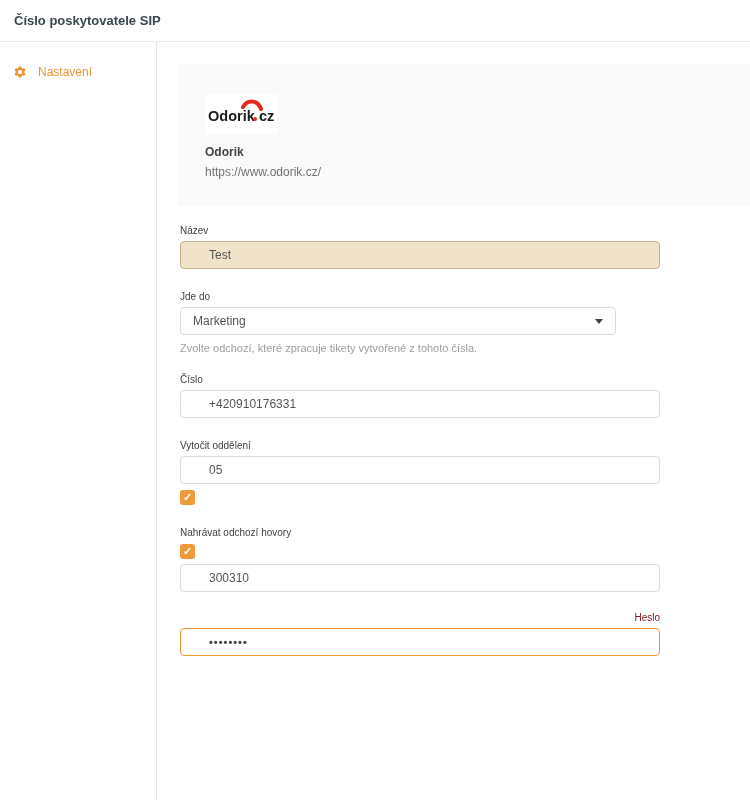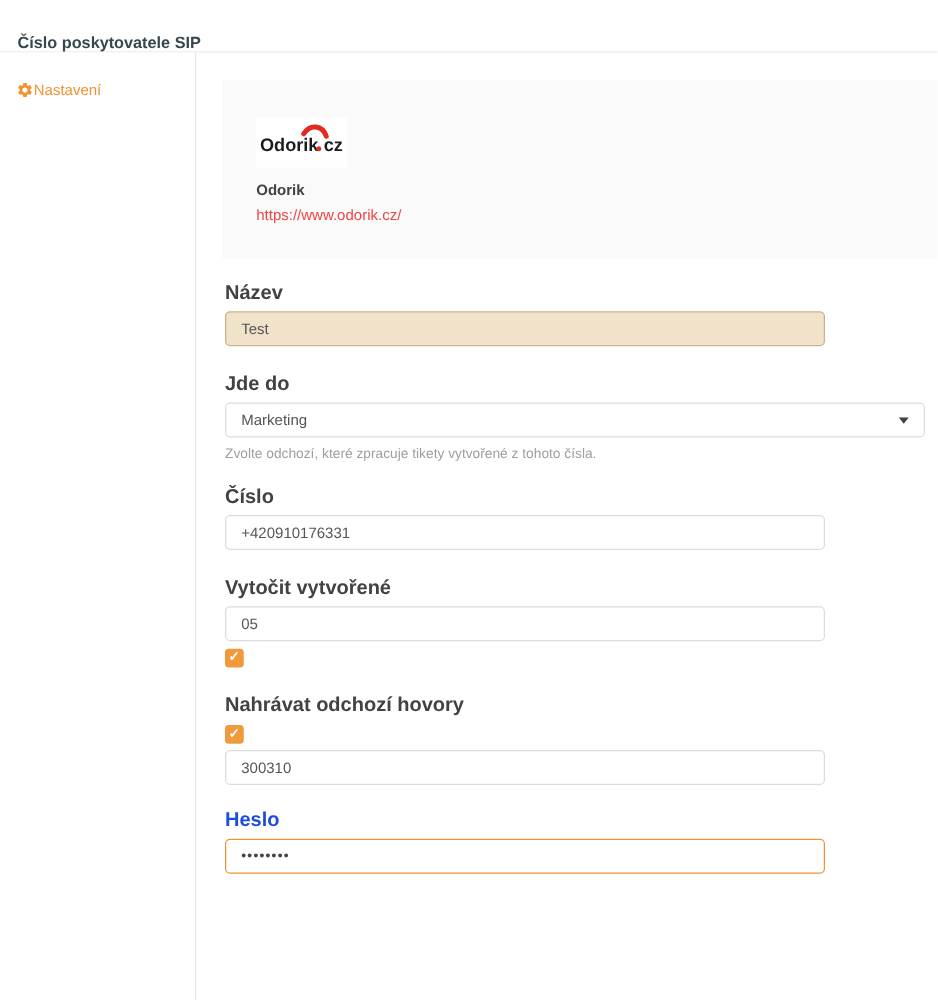--- a/index.html
+++ b/index.html
@@ -6,21 +6,21 @@
   html, body { width: 750px; height: 800px; overflow: hidden; }
   body {
     font-family: "Liberation Sans", sans-serif;
     background: #ffffff;
     color: #424242;
   }
   
   .page-header {
     height: 42px;
     display: flex;
-    align-items: flex-end;
+    align-items: center;
     padding: 0 14px;
     border-bottom: 1px solid #ececec;
     background: #fff;
   }
   .page-title {
     font-size: 13px;
     font-weight: bold;
     color: #37474f;
   }
   
@@ -28,20 +28,21 @@
   .sidebar {
     width: 157px;
     flex: 0 0 157px;
     border-right: 1px solid #e6e6e6;
     padding-top: 23px;
     background: #fff;
   }
   .sidebar-item {
     display: flex;
     align-items: center;
+    gap: 11px;
     padding: 0 13px;
     color: #ef9433;
     font-size: 12px;
     cursor: pointer;
   }
   .sidebar-item .gear { width: 14px; height: 14px; display: inline-flex; }
   .content { flex: 1; min-width: 0; }
   
   .provider-card {
     margin: 22px 0 0 21px;
@@ -56,45 +57,45 @@
   }
   .provider-name {
     margin-top: 11px;
     font-size: 12px;
     font-weight: bold;
     color: #424242;
   }
   .provider-url {
     margin-top: 6px;
     font-size: 12px;
-    color: #ef4444;
+    color: #737373;
     text-decoration: none;
     display: inline-block;
   }
   .provider-countries {
     margin-top: 6px;
     font-size: 12px;
     color: #616161;
   }
   
   .form { margin: 19px 0 0 23px; width: 480px; }
   .field-label {
-    font-size: 16px;
-    font-weight: bold;
+    font-size: 10px;
+    font-weight: normal;
     color: #424242;
     display: block;
   }
-  .field-label.focused { color: #1d4ed8; }
+  .field-label.focused { color: #7f1d1d; text-align: right; }
   .text-input {
     margin-top: 5px;
     width: 480px;
     height: 28px;
     border: 1px solid #dcdcdc;
     border-radius: 4px;
-    padding: 0 12px;
+    padding: 0 28px;
     font-family: "Liberation Sans", sans-serif;
     font-size: 12px;
     color: #555555;
     background: #ffffff;
     outline: none;
     display: block;
   }
   .text-input.autofill {
     background: #f1e2ca;
     border: 1px solid #c8b18c;
@@ -103,21 +104,21 @@
     border: 1.5px solid #ef9433;
   }
   .text-input.password {
     font-size: 11px;
     letter-spacing: 1px;
     font-weight: bold;
     color: #444;
   }
   .select-box {
     margin-top: 5px;
-    width: 560px;
+    width: 436px;
     height: 28px;
     border: 1px solid #dcdcdc;
     border-radius: 4px;
     padding: 0 12px;
     font-size: 12px;
     color: #555555;
     background: #ffffff;
     display: flex;
     align-items: center;
     justify-content: space-between;
@@ -196,21 +197,21 @@
       <label class="field-label gap-22">Jde do</label>
       <div class="select-box">
         <span>Marketing</span>
         <span class="select-caret"></span>
       </div>
       <div class="help-text">Zvolte odchozí, které zpracuje tikety vytvořené z tohoto čísla.</div>
 
       <label class="field-label gap-20">Číslo</label>
       <input class="text-input" type="text" value="+420910176331" style="">
 
-      <label class="field-label gap-22">Vytočit vytvořené</label>
+      <label class="field-label gap-22">Vytočit oddělení</label>
       <input class="text-input" type="text" value="05" style="">
 
       <div class="checkbox">
         <span>✓</span>
       </div>
 
       <label class="field-label gap-22">Nahrávat odchozí hovory</label>
       <div class="checkbox">
         <span>✓</span>
       </div>

